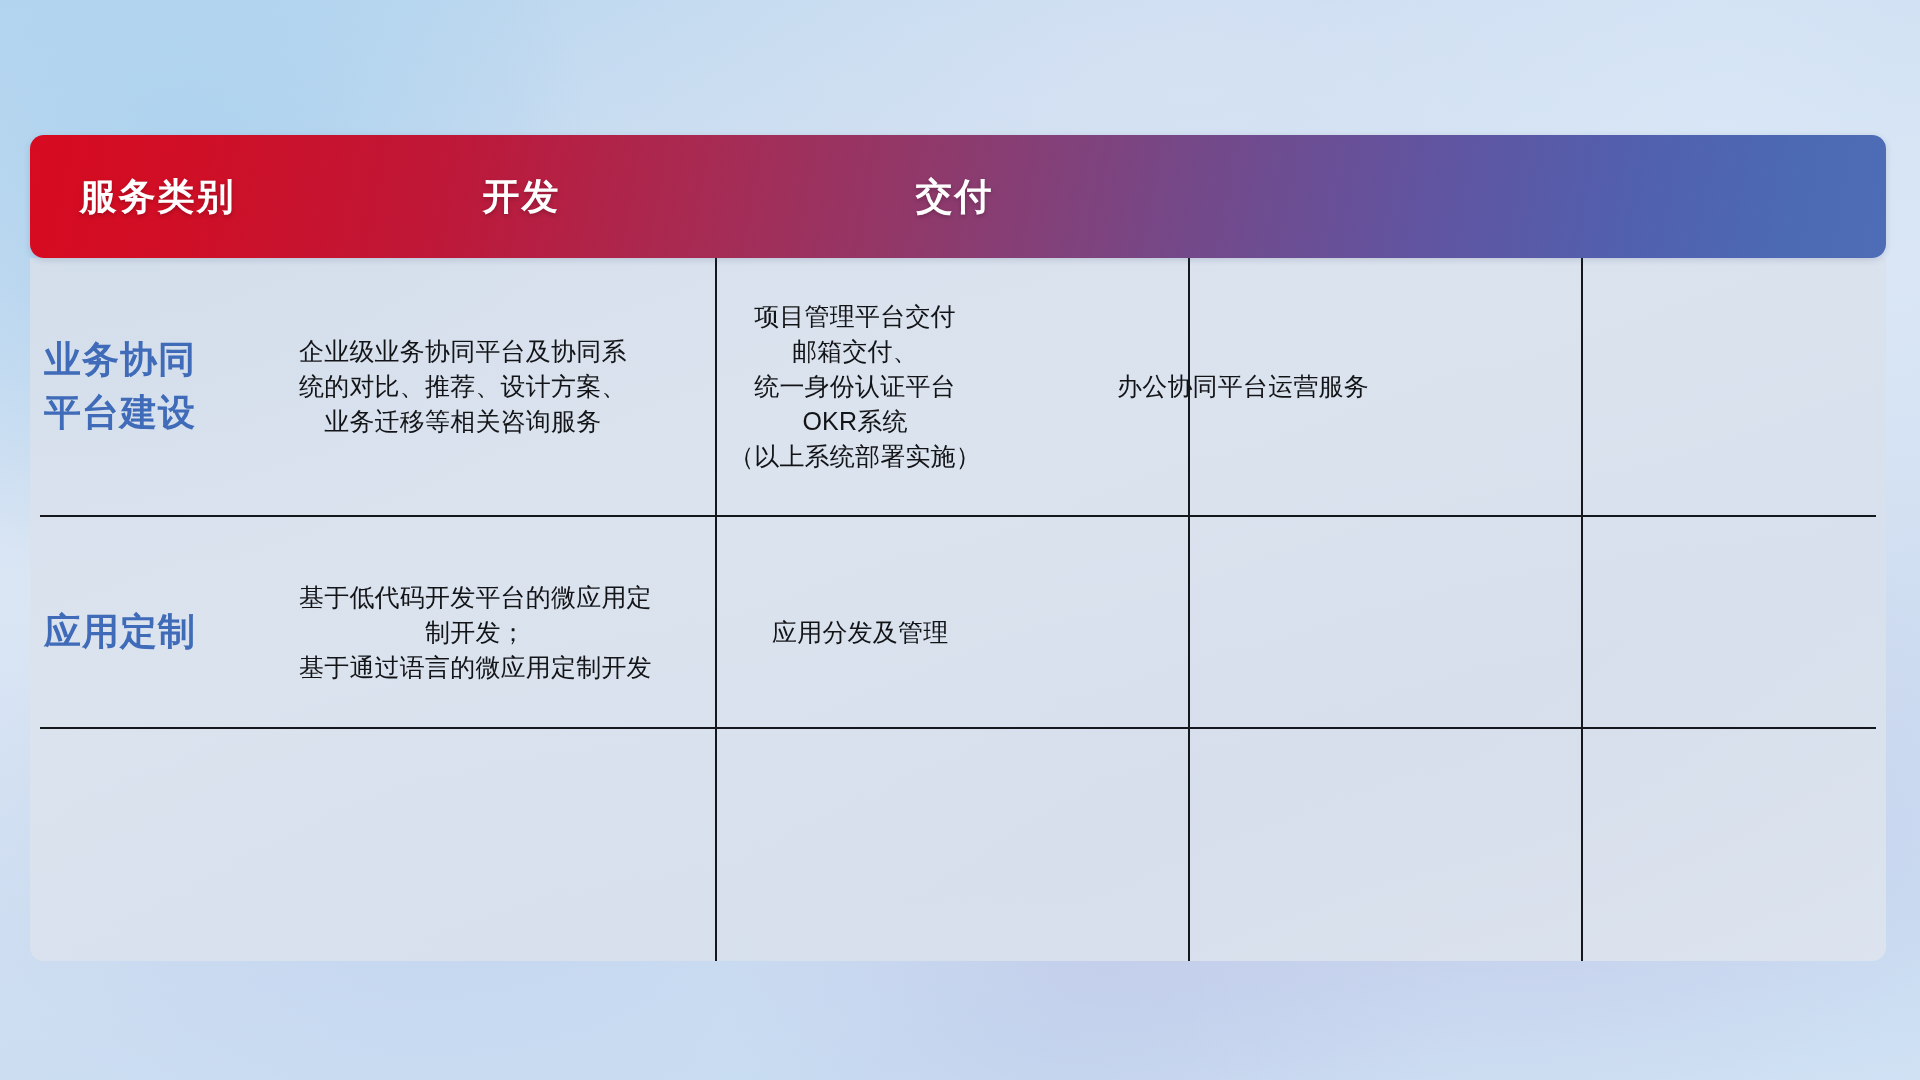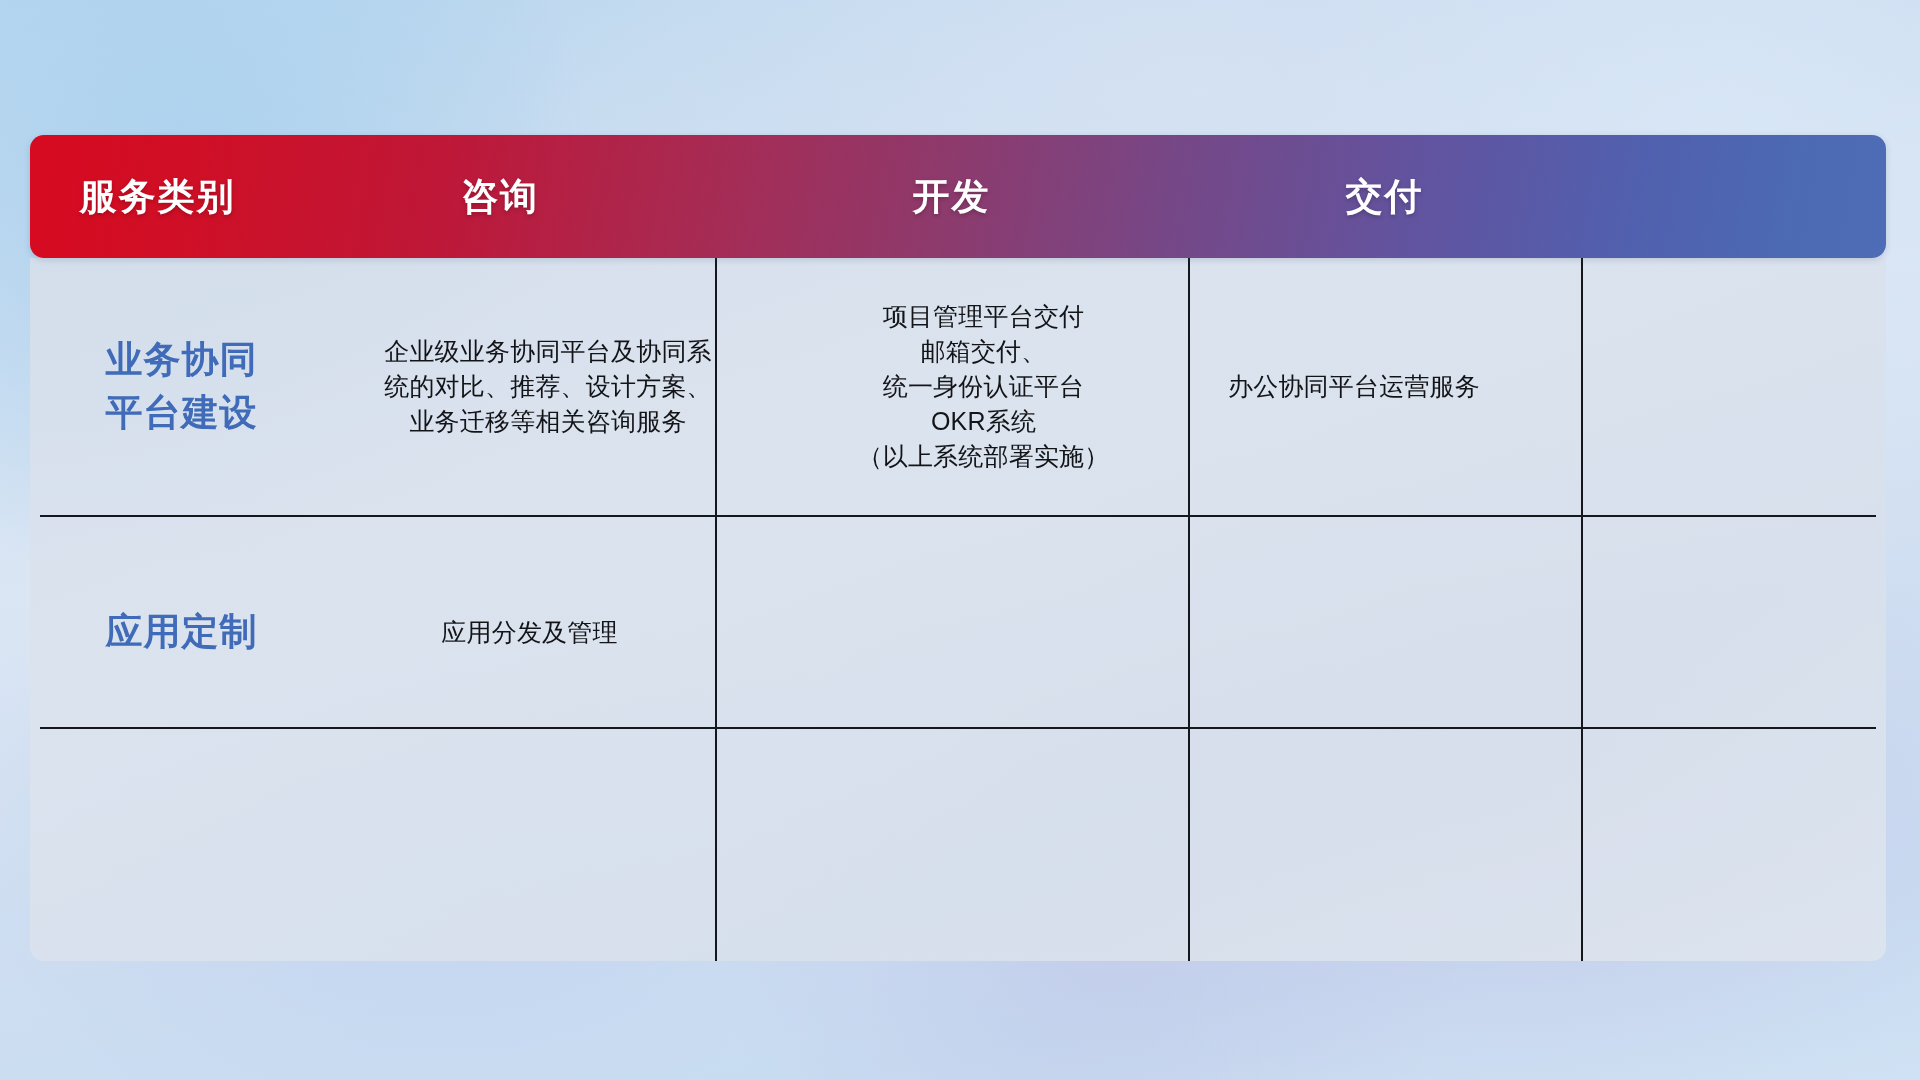--- a/index.html
+++ b/index.html
@@ -84,24 +84,23 @@
     z-index:4;
   }
   .row {
     display:flex;
     width:100%;
   }
   .row-0 { height:257px; }
   .row-1 { height:212px; }
   .row-2 { height:234px; }
   .cell {
-    display:flex; align-items:center; justify-content:center;
+    display:flex; align-items:center; justify-content:flex-start;
     text-align:center;
     padding:4px 14px;
-    margin-left:24px;
   }
   .c0 { width:255px; }
   .c1 { width:430px; }
   .c2 { width:473px; }
   .c3 { width:393px; }
   .c4 { width:305px;padding-left:9px; }
 
   .cat-label {
     color:#3f6bb8;
     font-weight:bold;
@@ -132,21 +131,20 @@
 
   <div class="vline" style="left:685px;height:703px;"></div>
   <div class="vline" style="left:1158px;height:703px;"></div>
   <div class="vline" style="left:1551px;height:703px;"></div>
 
   <div class="hline" style="top:380px;"></div>
   <div class="hline" style="top:592px;"></div>
 
   <div id="header-row">
     <div class="hdr-cell hdr-c0">服务类别</div>
-    <div class="hdr-cell hdr-c1">咨询</div>
     <div class="hdr-cell hdr-c2">开发</div>
     <div class="hdr-cell hdr-c3">交付</div>
   </div>
 
   <div id="body-grid">
 
     <div class="row row-0">
       <div class="cell c0">
         <span class="cat-label">业务协同
 平台建设</span>
@@ -166,20 +164,25 @@
       <div class="cell c4">
         <span class="cell-text">办公协同平台运营服务</span>
       </div>
     </div>
 
 
     <div class="row row-2">
       <div class="cell c0">
         <span class="cat-label">应用定制</span>
       </div>
+      <div class="cell c2">
+        <span class="cell-text">基于低代码开发平台的微应用定
+制开发；
+基于通过语言的微应用定制开发</span>
+      </div>
       <div class="cell c3">
         <span class="cell-text">应用分发及管理</span>
       </div>
       <div class="cell c4">
         <span class="cell-text"></span>
       </div>
     </div>
 
   </div>
 </div>

